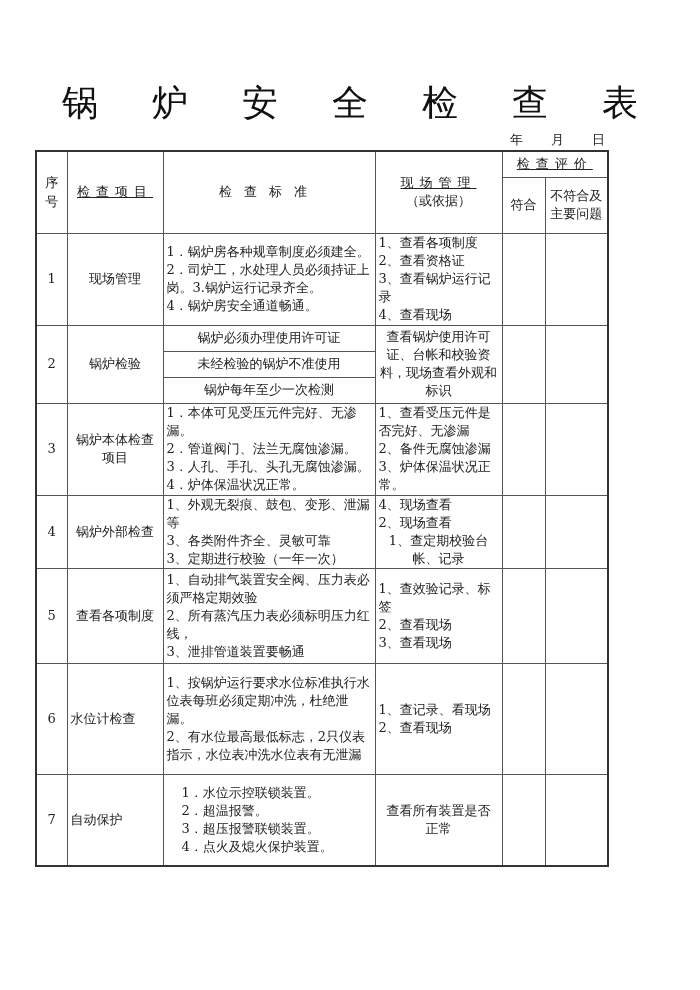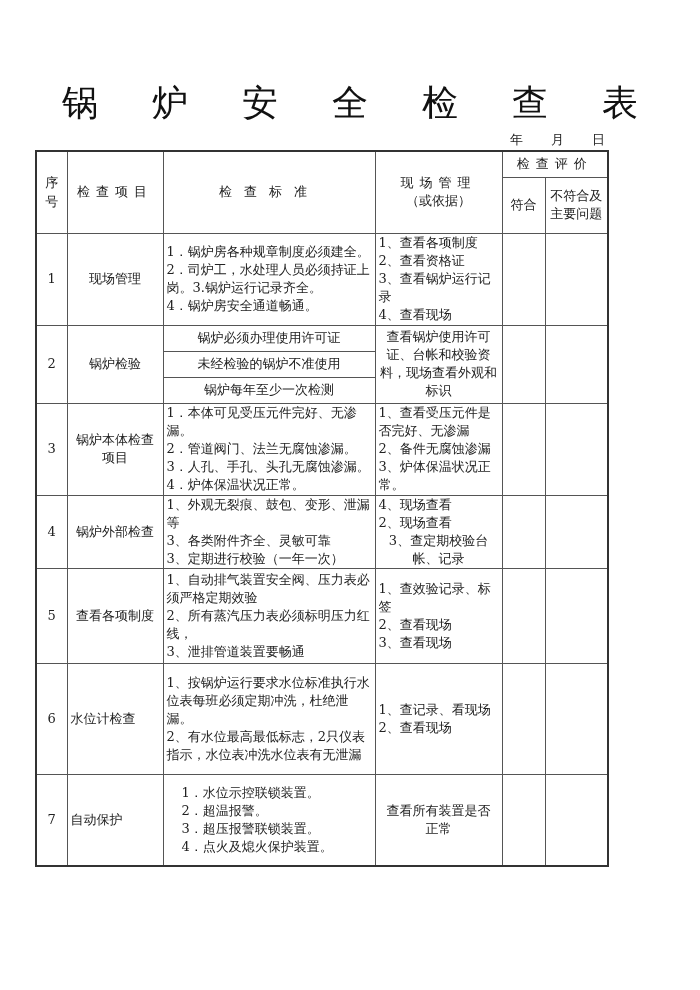--- a/index.html
+++ b/index.html
@@ -10,21 +10,21 @@
            font-family:"DejaVu Sans","Liberation Sans",sans-serif; color:#111; }
   .title span { display:block; width:60px; text-align:center; }
   .date { position:absolute; top:131px; left:510px; width:95px; display:flex;
           justify-content:space-between; font-size:13px; }
   table { position:absolute; top:150px; left:35px; border-collapse:collapse;
           table-layout:fixed; font-size:13px; line-height:18px; }
   td, th { border:1px solid #555; padding:0 3px; vertical-align:middle; font-weight:normal; }
   table { border:2px solid #333; }
   .c { text-align:center; }
   .l { text-align:left; }
-  .hdr-sp { letter-spacing:6px; }
+  .hdr-sp { letter-spacing:6px;text-decoration:underline; }
   .hdr-sp2 { letter-spacing:12px; }
   .sub { height:26px; }
   .block { display:block; }
 </style>
 </head>
 <body>
 
 <div class="title">
   <span>锅</span>
   <span>炉</span>
@@ -120,21 +120,21 @@
     <td class="c">4</td>
     <td class="c">锅炉外部检查</td>
     <td class="l">
       <span class="block">1、外观无裂痕、鼓包、变形、泄漏等</span>
       <span class="block">3、各类附件齐全、灵敏可靠</span>
       <span class="block">3、定期进行校验（一年一次）</span>
     </td>
     <td class="l">
       <span class="block">4、现场查看</span>
       <span class="block">2、现场查看</span>
-      <span class="block c">3、查定期校验台帐、记录</span>
+      <span class="block c">1、查定期校验台帐、记录</span>
     </td>
     <td></td>
     <td></td>
   </tr>
 
   <tr style="height:95px">
     <td class="c">5</td>
     <td class="c">查看各项制度</td>
     <td class="l">
       <span class="block">1、自动排气装置安全阀、压力表必须严格定期效验</span>

